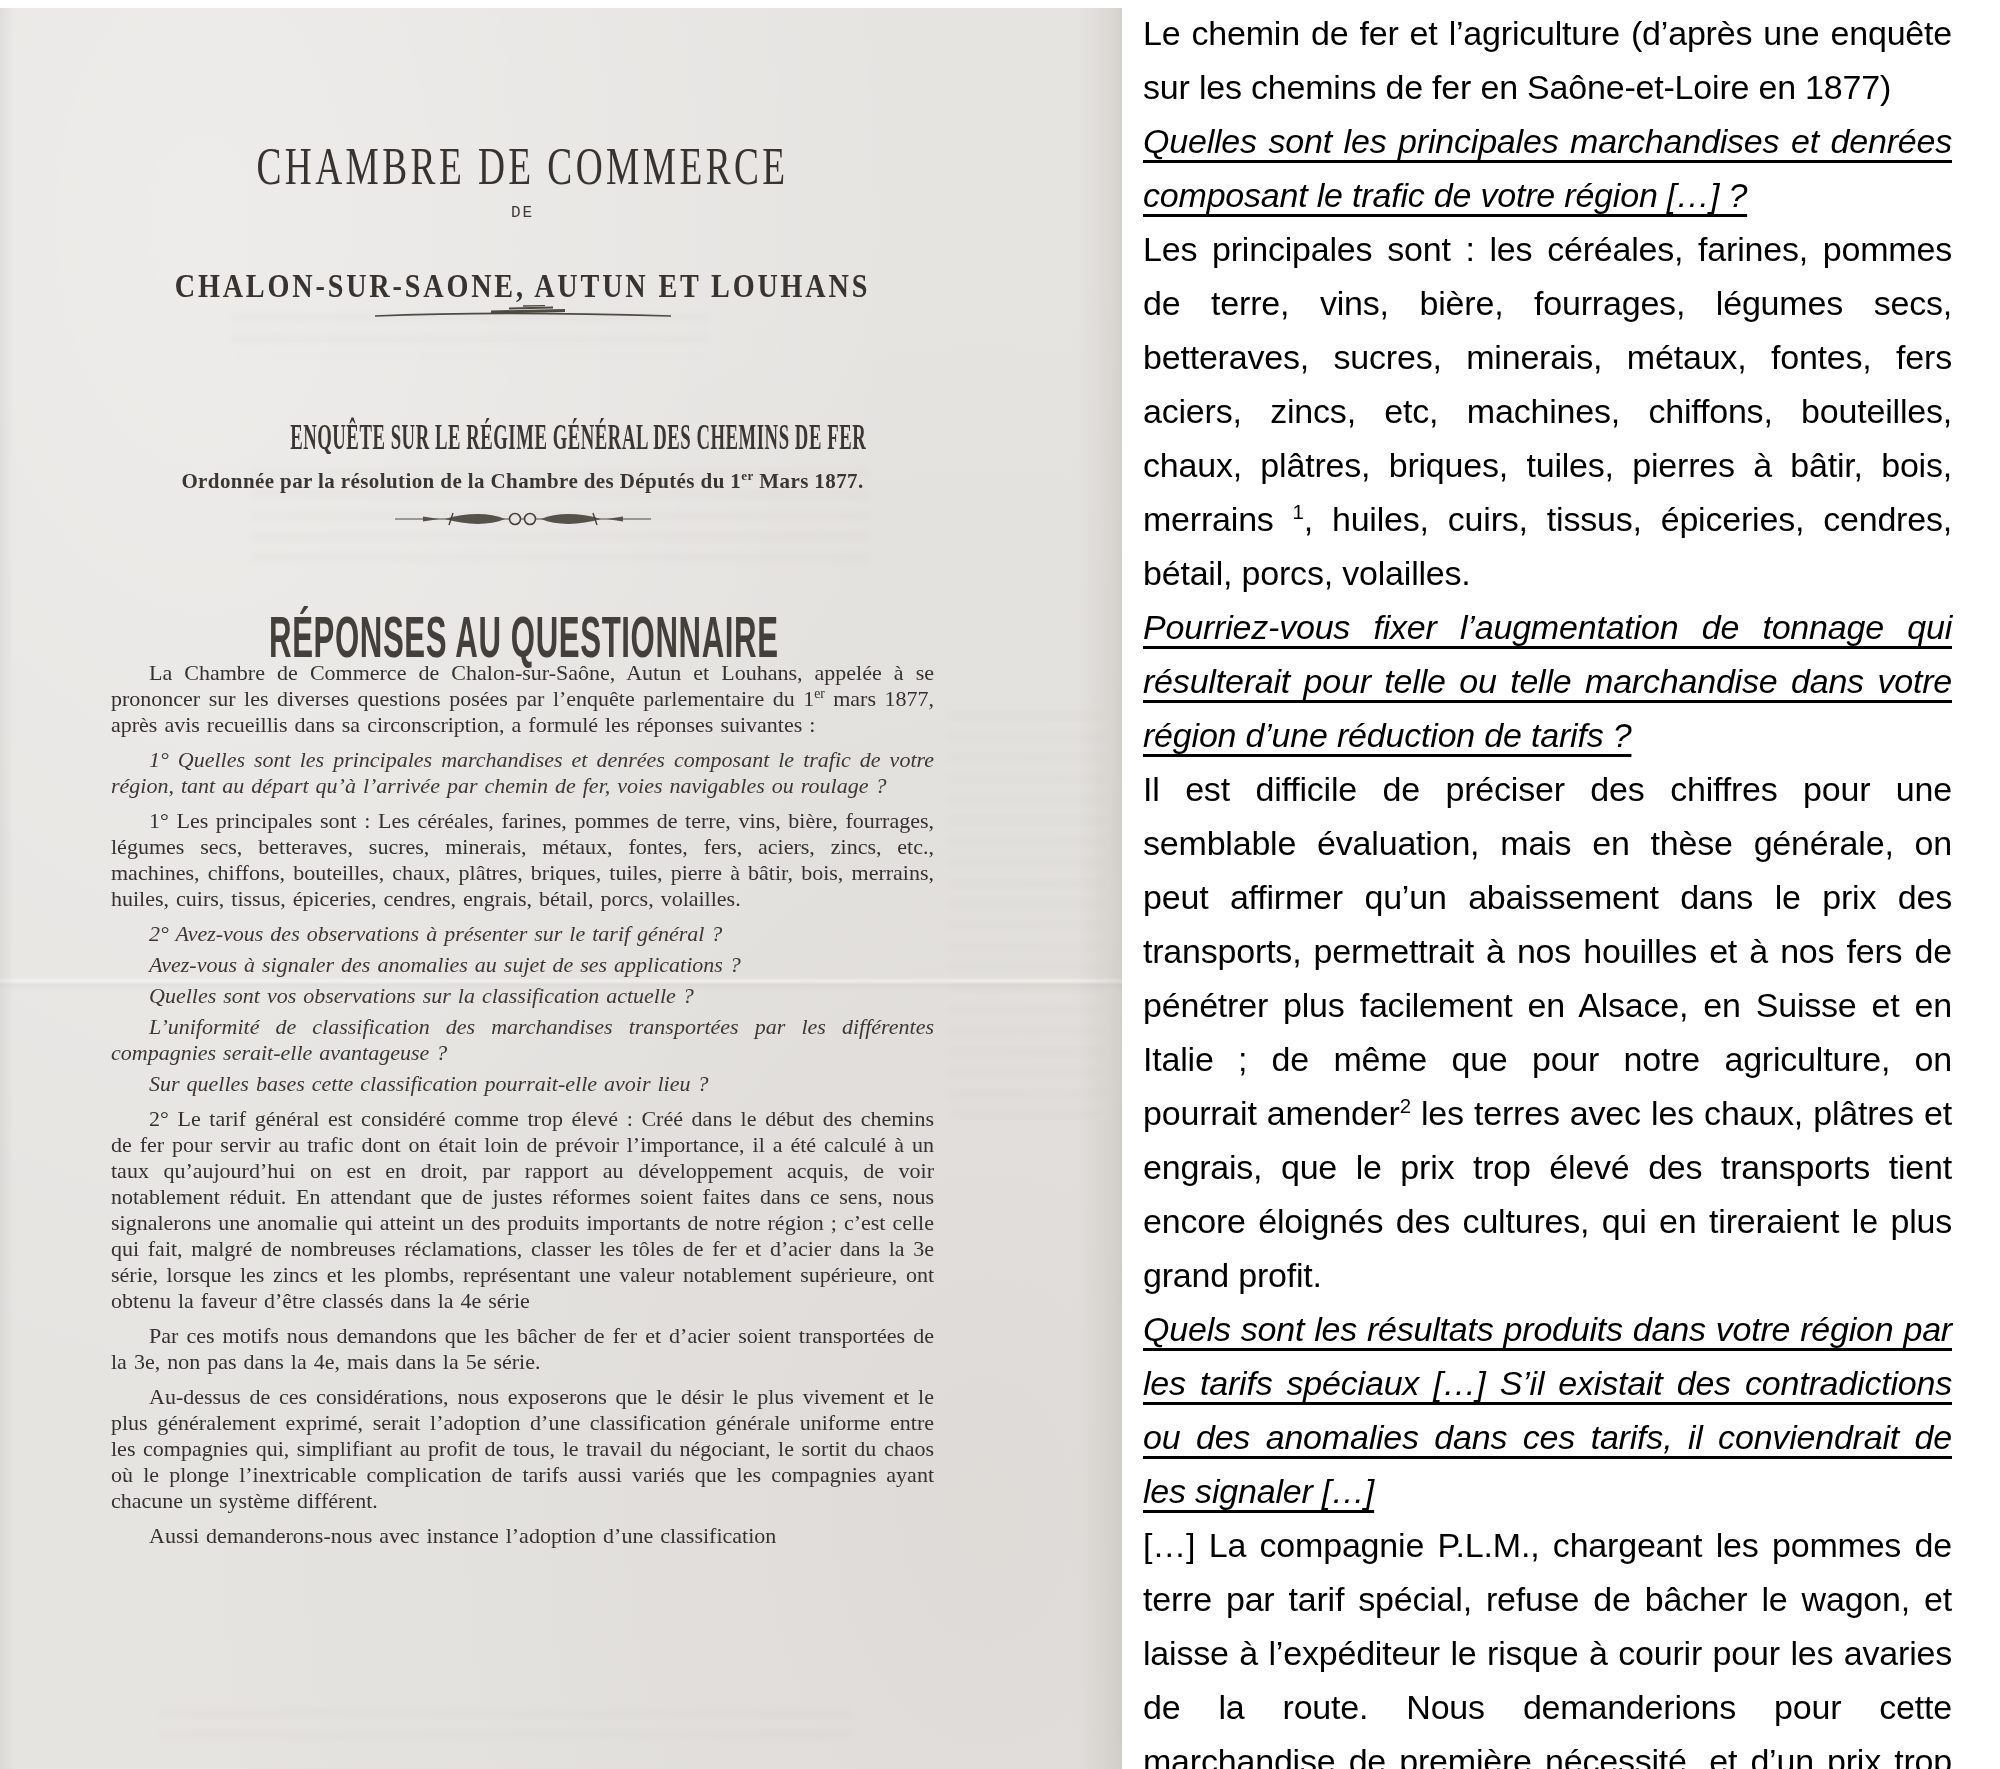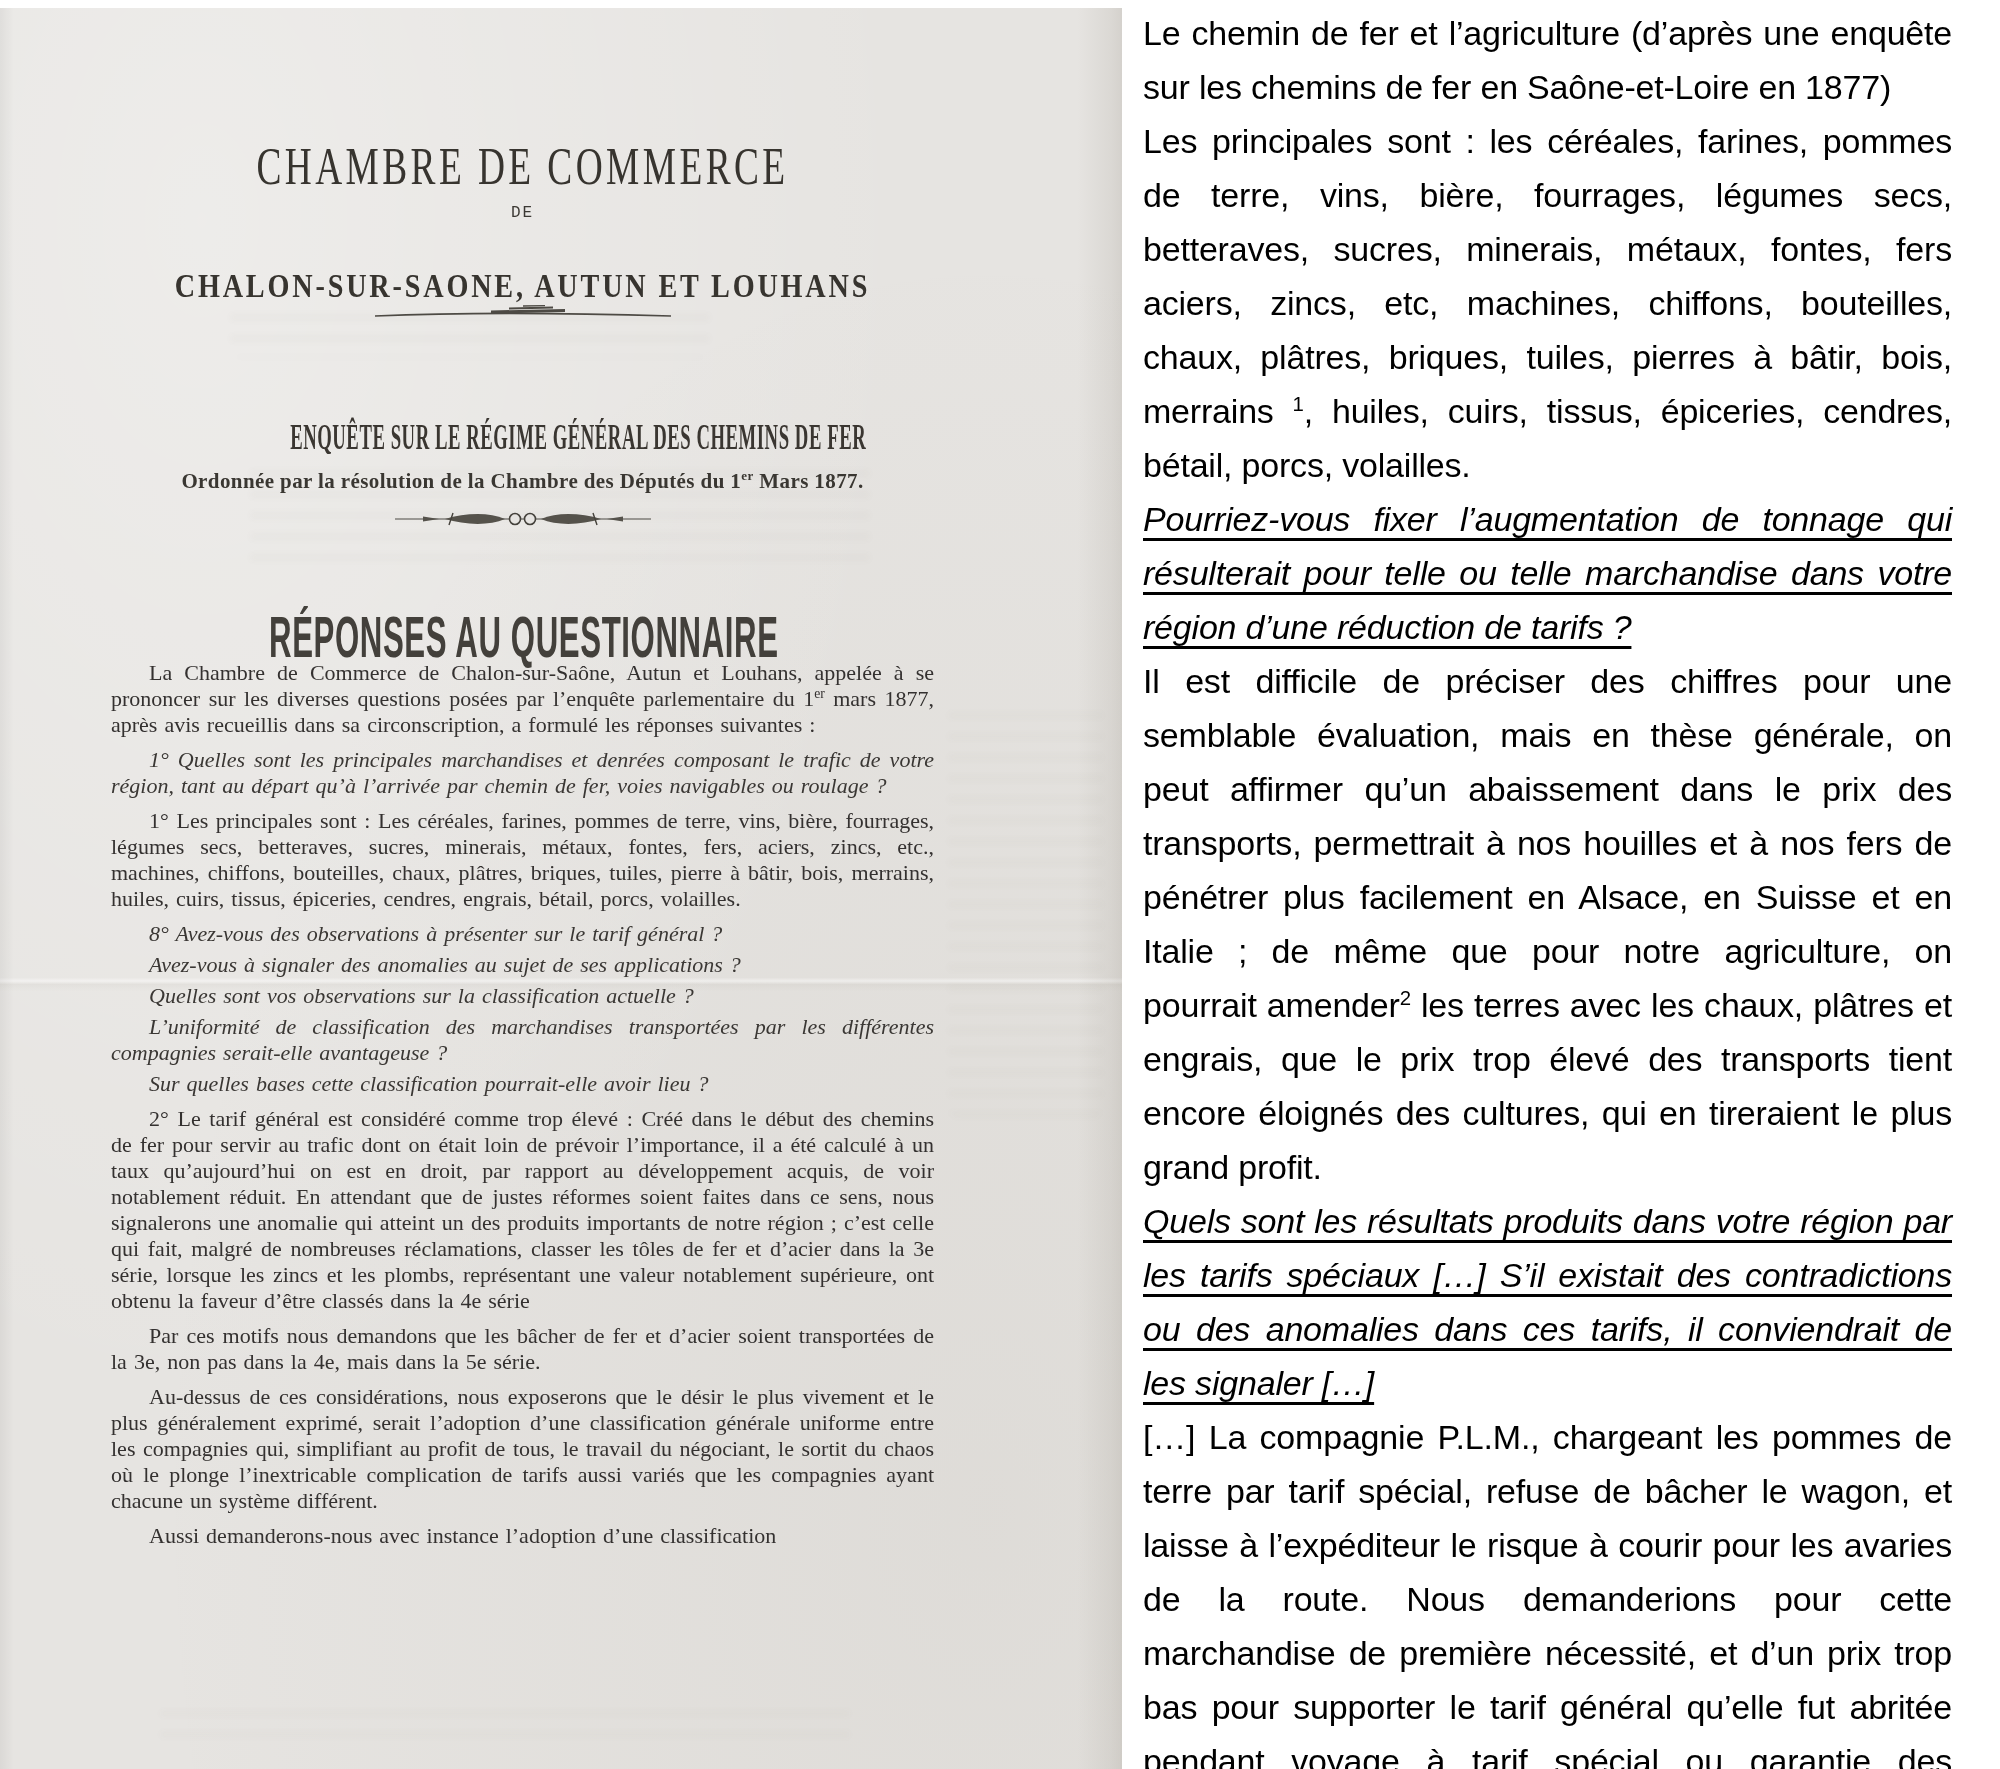--- a/index.html
+++ b/index.html
@@ -95,36 +95,37 @@
         <path d="M30 8.5 L46 11 L30 13.5 Z M230 8.5 L214 11 L230 13.5 Z" fill="#55524b"></path>
       </svg>
     </div>
 
     <h2 class="block t5">RÉPONSES AU QUESTIONNAIRE</h2>
 
     <div class="bodytext">
       <p><span>La Chambre de Commerce de Chalon-sur-Saône, Autun et Louhans, appelée à se prononcer sur les diverses questions posées par l’enquête parlementaire du 1</span><sup>er</sup><span> mars 1877, après avis recueillis dans sa circonscription, a formulé les réponses suivantes :</span></p>
       <p class="italic">1° Quelles sont les principales marchandises et denrées composant le trafic de votre région, tant au départ qu’à l’arrivée par chemin de fer, voies navigables ou roulage ?</p>
       <p>1° Les principales sont : Les céréales, farines, pommes de terre, vins, bière, fourrages, légumes secs, betteraves, sucres, minerais, métaux, fontes, fers, aciers, zincs, etc., machines, chiffons, bouteilles, chaux, plâtres, briques, tuiles, pierre à bâtir, bois, merrains, huiles, cuirs, tissus, épiceries, cendres, engrais, bétail, porcs, volailles.</p>
-      <p class="italic qitem">8° Avez-vous des observations à présenter sur le tarif général ?</p>
+      <p class="italic qitem">2° Avez-vous des observations à présenter sur le tarif général ?</p>
       <p class="italic qitem">Avez-vous à signaler des anomalies au sujet de ses applications ?</p>
       <p class="italic qitem">Quelles sont vos observations sur la classification actuelle ?</p>
       <p class="italic qitem">L’uniformité de classification des marchandises transportées par les différentes compagnies serait-elle avantageuse ?</p>
       <p class="italic">Sur quelles bases cette classification pourrait-elle avoir lieu ?</p>
       <p>2° Le tarif général est considéré comme trop élevé : Créé dans le début des chemins de fer pour servir au trafic dont on était loin de prévoir l’importance, il a été calculé à un taux qu’aujourd’hui on est en droit, par rapport au développement acquis, de voir notablement réduit. En attendant que de justes réformes soient faites dans ce sens, nous signalerons une anomalie qui atteint un des produits importants de notre région ; c’est celle qui fait, malgré de nombreuses réclamations, classer les tôles de fer et d’acier dans la 3e série, lorsque les zincs et les plombs, représentant une valeur notablement supérieure, ont obtenu la faveur d’être classés dans la 4e série</p>
       <p>Par ces motifs nous demandons que les bâcher de fer et d’acier soient transportées de la 3e, non pas dans la 4e, mais dans la 5e série.</p>
       <p>Au-dessus de ces considérations, nous exposerons que le désir le plus vivement et le plus généralement exprimé, serait l’adoption d’une classification générale uniforme entre les compagnies qui, simplifiant au profit de tous, le travail du négociant, le sortit du chaos où le plonge l’inextricable complication de tarifs aussi variés que les compagnies ayant chacune un système différent.</p>
       <p>Aussi demanderons-nous avec instance l’adoption d’une classification</p>
     </div>
   </section>
 
   <section class="trans">
     <div class="rc">
       <p class="rc-title">Le chemin de fer et l’agriculture (d’après une enquête sur les chemins de fer en Saône-et-Loire en 1877)</p>
 
+      <p class="rc-q">Quelles sont les principales marchandises et denrées composant le trafic de votre région […] ?</p>
       <p class="rc-a"><span>Les principales sont : les céréales, farines, pommes de terre, vins, bière, fourrages, légumes secs, betteraves, sucres, minerais, métaux, fontes, fers aciers, zincs, etc, machines, chiffons, bouteilles, chaux, plâtres, briques, tuiles, pierres à bâtir, bois, merrains </span><sup class="fn">1</sup><span>, huiles, cuirs, tissus, épiceries, cendres, bétail, porcs, volailles.</span></p>
 
       <p class="rc-q">Pourriez-vous fixer l’augmentation de tonnage qui résulterait pour telle ou telle marchandise dans votre région d’une réduction de tarifs ?</p>
       <p class="rc-a"><span>Il est difficile de préciser des chiffres pour une semblable évaluation, mais en thèse générale, on peut affirmer qu’un abaissement dans le prix des transports, permettrait à nos houilles et à nos fers de pénétrer plus facilement en Alsace, en Suisse et en Italie ; de même que pour notre agriculture, on pourrait amender</span><sup class="fn">2</sup><span> les terres avec les chaux, plâtres et engrais, que le prix trop élevé des transports tient encore éloignés des cultures, qui en tireraient le plus grand profit.</span></p>
 
       <p class="rc-q">Quels sont les résultats produits dans votre région par les tarifs spéciaux […] S’il existait des contradictions ou des anomalies dans ces tarifs, il conviendrait de les signaler […]</p>
       <p class="rc-a">[…] La compagnie P.L.M., chargeant les pommes de terre par tarif spécial, refuse de bâcher le wagon, et laisse à l’expéditeur le risque à courir pour les avaries de la route. Nous demanderions pour cette marchandise de première nécessité, et d’un prix trop bas pour supporter le tarif général qu’elle fut abritée pendant voyage à tarif spécial ou garantie des avaries. […]</p>
 
     </div>
   </section>

